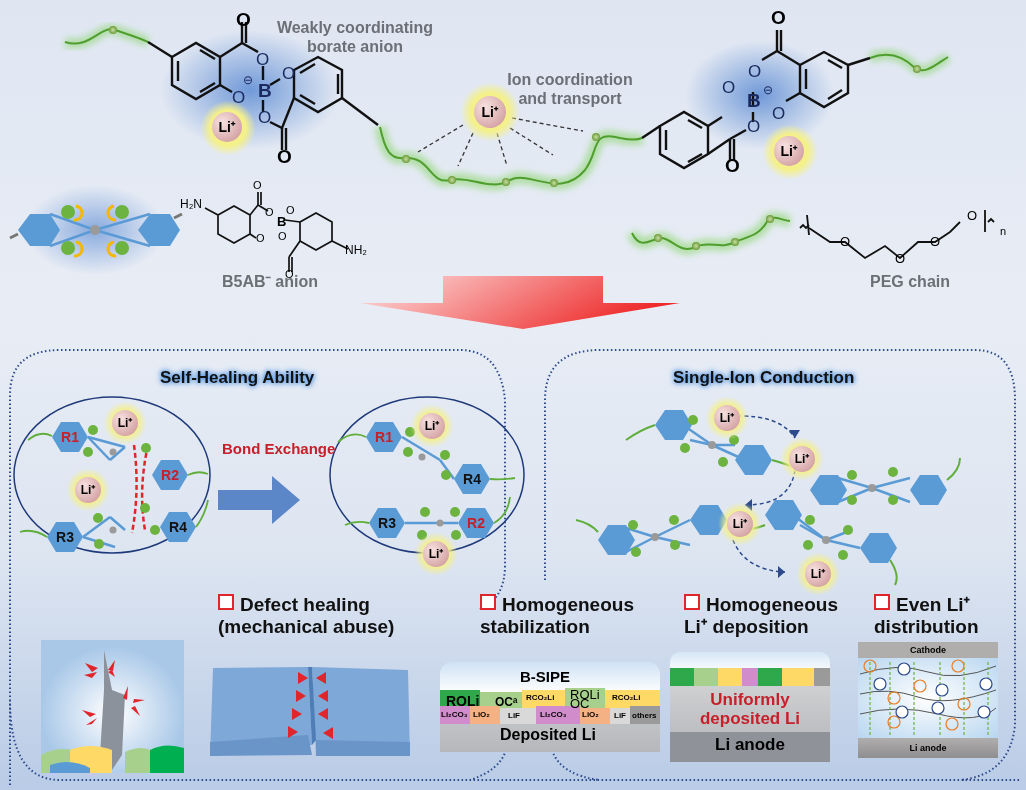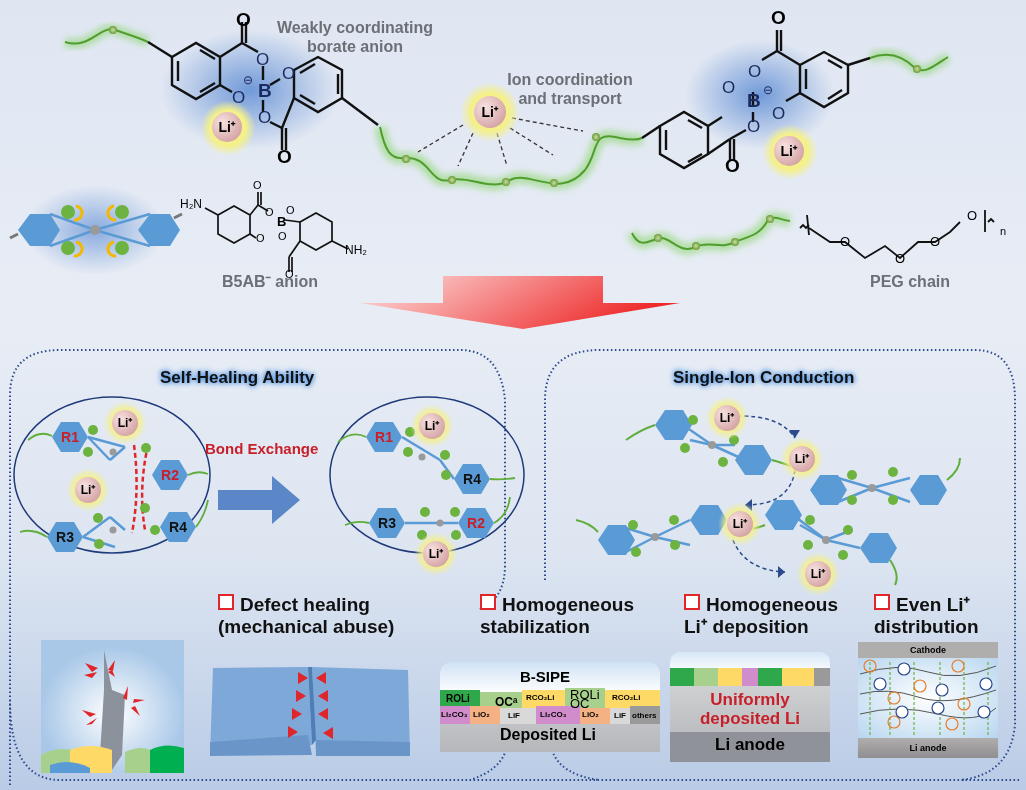--- a/index.html
+++ b/index.html
@@ -262,21 +262,21 @@
 
 <svg width="1026" height="790" id="selfheal">
   <ellipse cx="112" cy="475" rx="98" ry="78" fill="none" stroke="#1f3a7a" stroke-width="1.5"></ellipse>
   <ellipse cx="427" cy="475" rx="97" ry="78" fill="none" stroke="#1f3a7a" stroke-width="1.5"></ellipse>
   <polygon points="218,490 272,490 272,476 300,500 272,524 272,510 218,510" fill="#5b86c8"></polygon>
   <g stroke="#e0262a" stroke-width="2.5" stroke-dasharray="5,3" fill="none">
     <path d="M134,445 Q140,490 132,533"></path>
     <path d="M148,445 Q138,490 145,530"></path>
   </g>
 </svg>
-<div class="abs" style="left:205px;top:440px;color:#c8202a;font-weight:bold;font-size:15px;">Bond Exchange</div>
+<div class="abs" style="left:222px;top:440px;color:#c8202a;font-weight:bold;font-size:15px;">Bond Exchange</div>
 
 <div class="abs" style="left:52px;top:422px;width:36px;height:30px;background:#5b9bd5;clip-path:polygon(25% 0,75% 0,100% 50%,75% 100%,25% 100%,0 50%);color:#c8202a;font-weight:bold;font-size:14px;line-height:30px;text-align:center;">R1</div>
 <div class="abs" style="left:152px;top:460px;width:36px;height:30px;background:#5b9bd5;clip-path:polygon(25% 0,75% 0,100% 50%,75% 100%,25% 100%,0 50%);color:#c8202a;font-weight:bold;font-size:14px;line-height:30px;text-align:center;">R2</div>
 <div class="abs" style="left:47px;top:522px;width:36px;height:30px;background:#5b9bd5;clip-path:polygon(25% 0,75% 0,100% 50%,75% 100%,25% 100%,0 50%);color:#111;font-weight:bold;font-size:14px;line-height:30px;text-align:center;">R3</div>
 <div class="abs" style="left:160px;top:512px;width:36px;height:30px;background:#5b9bd5;clip-path:polygon(25% 0,75% 0,100% 50%,75% 100%,25% 100%,0 50%);color:#111;font-weight:bold;font-size:14px;line-height:30px;text-align:center;">R4</div>
 
 <div class="abs" style="left:366px;top:422px;width:36px;height:30px;background:#5b9bd5;clip-path:polygon(25% 0,75% 0,100% 50%,75% 100%,25% 100%,0 50%);color:#c8202a;font-weight:bold;font-size:14px;line-height:30px;text-align:center;">R1</div>
 <div class="abs" style="left:454px;top:464px;width:36px;height:30px;background:#5b9bd5;clip-path:polygon(25% 0,75% 0,100% 50%,75% 100%,25% 100%,0 50%);color:#111;font-weight:bold;font-size:14px;line-height:30px;text-align:center;">R4</div>
 <div class="abs" style="left:369px;top:508px;width:36px;height:30px;background:#5b9bd5;clip-path:polygon(25% 0,75% 0,100% 50%,75% 100%,25% 100%,0 50%);color:#111;font-weight:bold;font-size:14px;line-height:30px;text-align:center;">R3</div>
 <div class="abs" style="left:458px;top:508px;width:36px;height:30px;background:#5b9bd5;clip-path:polygon(25% 0,75% 0,100% 50%,75% 100%,25% 100%,0 50%);color:#c8202a;font-weight:bold;font-size:14px;line-height:30px;text-align:center;">R2</div>
@@ -498,21 +498,21 @@
   <div class="abs" style="left:125px;top:26px;width:40px;height:22px;background:#a8d08d;"></div>
   <div class="abs" style="left:165px;top:28px;width:55px;height:20px;background:#ffd966;"></div>
   <div class="abs" style="left:0;top:44px;width:30px;height:18px;background:#d08ccb;"></div>
   <div class="abs" style="left:30px;top:44px;width:30px;height:18px;background:#f4b183;"></div>
   <div class="abs" style="left:60px;top:46px;width:36px;height:16px;background:#d9d9d9;"></div>
   <div class="abs" style="left:96px;top:44px;width:44px;height:18px;background:#d08ccb;"></div>
   <div class="abs" style="left:140px;top:46px;width:30px;height:16px;background:#f4b183;"></div>
   <div class="abs" style="left:170px;top:46px;width:20px;height:16px;background:#d9d9d9;"></div>
   <div class="abs" style="left:190px;top:44px;width:30px;height:18px;background:#9a9a9a;"></div>
   <div class="abs" style="left:80px;top:6px;font-weight:bold;font-size:15px;">B-SIPE</div>
-  <div class="abs" style="left:6px;top:31px;font-weight:bold;font-size:10px;">ROLi</div>
+  <div class="abs" style="left:6px;top:31px;font-weight:bold;font-size:14px;">ROLi</div>
   <div class="abs" style="left:55px;top:33px;font-weight:bold;font-size:12px;">OCᵃ</div>
   <div class="abs" style="left:86px;top:31px;font-weight:bold;font-size:8px;">RCO₂Li</div>
   <div class="abs" style="left:130px;top:28px;font-weight:normal;font-size:13px;width:30px;line-height:9px;">ROLi OC</div>
   <div class="abs" style="left:172px;top:31px;font-weight:bold;font-size:8px;">RCO₂Li</div>
   <div class="abs" style="left:1px;top:48px;font-weight:bold;font-size:8px;">Li₂CO₃</div>
   <div class="abs" style="left:33px;top:48px;font-weight:bold;font-size:8px;">LiO₂</div>
   <div class="abs" style="left:68px;top:49px;font-weight:bold;font-size:8px;">LiF</div>
   <div class="abs" style="left:100px;top:48px;font-weight:bold;font-size:8px;">Li₂CO₃</div>
   <div class="abs" style="left:142px;top:48px;font-weight:bold;font-size:8px;">LiO₂</div>
   <div class="abs" style="left:174px;top:49px;font-weight:bold;font-size:8px;">LiF</div>

